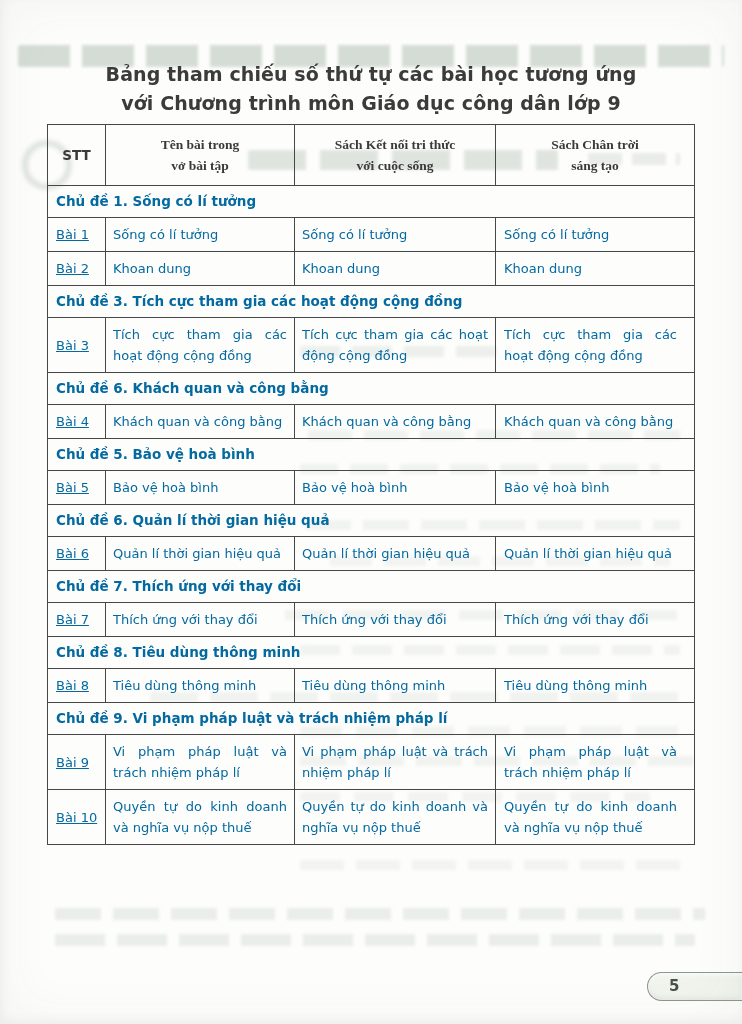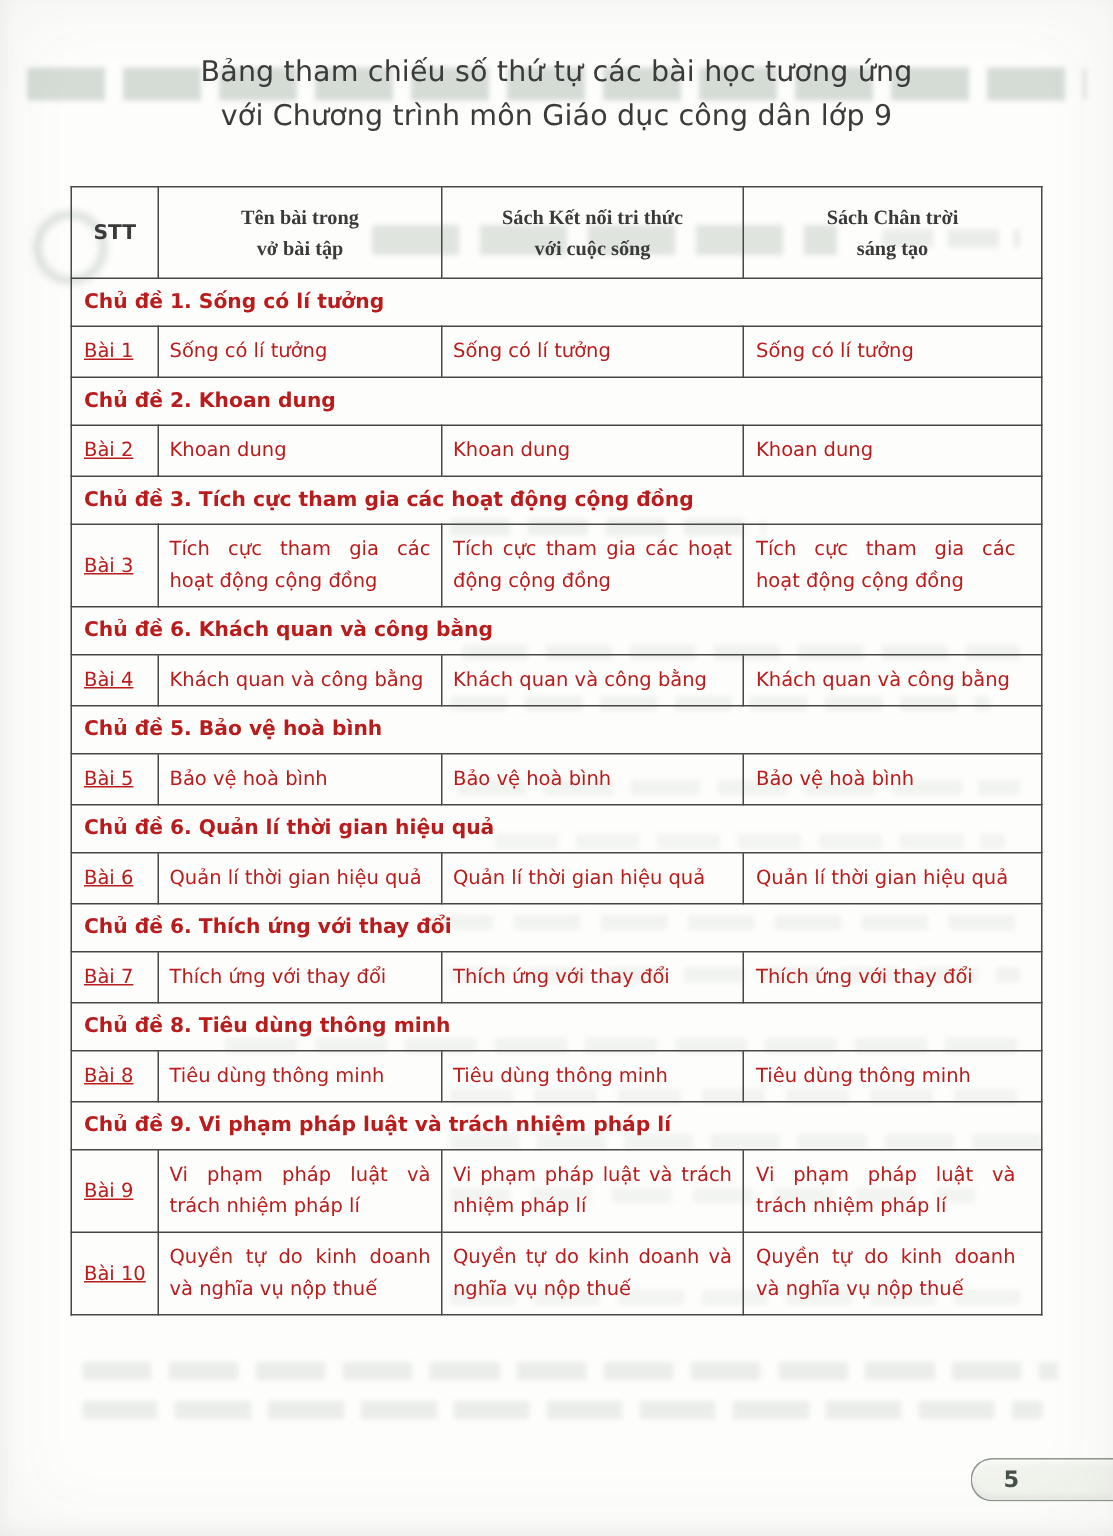--- a/index.html
+++ b/index.html
@@ -28,44 +28,44 @@
   }
   .bleed-circle {
     position: absolute; z-index: 0;
     border-radius: 50%;
     filter: blur(2px);
     pointer-events: none;
   }
 
   
   .title {
-    position: absolute; top: 34px; left: 0; width: 742px;
+    position: absolute; top: 60px; left: 0; width: 742px;
     text-align: center; z-index: 2;
-    font-weight: normal; font-size: 19px; line-height: 29px;
+    font-weight: bold; font-size: 19px; line-height: 29px;
     color: #3b3b3b; letter-spacing: .1px;
   }
 
   
   table.ref {
     position: absolute; left: 47px; top: 124px; width: 647px;
     border-collapse: collapse; table-layout: fixed;
     background: transparent; z-index: 2; padding-left: 26px;
   }
   col.c1 { width: 58px; }
   col.c2 { width: 189px; }
   col.c3 { width: 201px; }
   col.c4 { width: 199px; }
   .ref th, .ref td { border: 1.5px solid #474747; vertical-align: middle; }
   .ref th {
     font-weight: bold; font-size: 13.5px; line-height: 21px;
     text-align: center; padding: 9px 4px; color: #3a3a3a;
   }
   .ref th span { display: block; font-family: Liberation Serif, serif; }
   .ref td {
-    font-size: 13px; line-height: 21px; color: #b91c1c;
+    font-size: 13px; line-height: 21px; color: #0369a1;
     padding: 6px 7px; text-align: justify;
   }
   .ref td.stt { padding-left: 8px; text-align: left; white-space: nowrap; text-decoration: underline; }
   .ref tr.topic td {
     font-weight: bold; font-size: 13.5px; text-align: left;
     padding: 5px 8px; white-space: nowrap;
   }
   .ref td.last { padding-left: 8px; padding-right: 17px; }
 
   
@@ -136,23 +136,20 @@
   <tbody>
     <tr class="topic">
         <td colspan="4">Chủ đề 1. Sống có lí tưởng</td>
       </tr>
     <tr>
       <td class="stt">Bài 1</td>
       <td>Sống có lí tưởng</td>
       <td>Sống có lí tưởng</td>
       <td class="last">Sống có lí tưởng</td>
     </tr>
-    <tr class="topic">
-        <td colspan="4">Chủ đề 2. Khoan dung</td>
-      </tr>
     <tr>
       <td class="stt">Bài 2</td>
       <td>Khoan dung</td>
       <td>Khoan dung</td>
       <td class="last">Khoan dung</td>
     </tr>
     <tr class="topic">
         <td colspan="4">Chủ đề 3. Tích cực tham gia các hoạt động cộng đồng</td>
       </tr>
     <tr>
@@ -182,21 +179,21 @@
     <tr class="topic">
         <td colspan="4">Chủ đề 6. Quản lí thời gian hiệu quả</td>
       </tr>
     <tr>
       <td class="stt">Bài 6</td>
       <td>Quản lí thời gian hiệu quả</td>
       <td>Quản lí thời gian hiệu quả</td>
       <td class="last">Quản lí thời gian hiệu quả</td>
     </tr>
     <tr class="topic">
-        <td colspan="4">Chủ đề 6. Thích ứng với thay đổi</td>
+        <td colspan="4">Chủ đề 7. Thích ứng với thay đổi</td>
       </tr>
     <tr>
       <td class="stt">Bài 7</td>
       <td>Thích ứng với thay đổi</td>
       <td>Thích ứng với thay đổi</td>
       <td class="last">Thích ứng với thay đổi</td>
     </tr>
     <tr class="topic">
         <td colspan="4">Chủ đề 8. Tiêu dùng thông minh</td>
       </tr>

